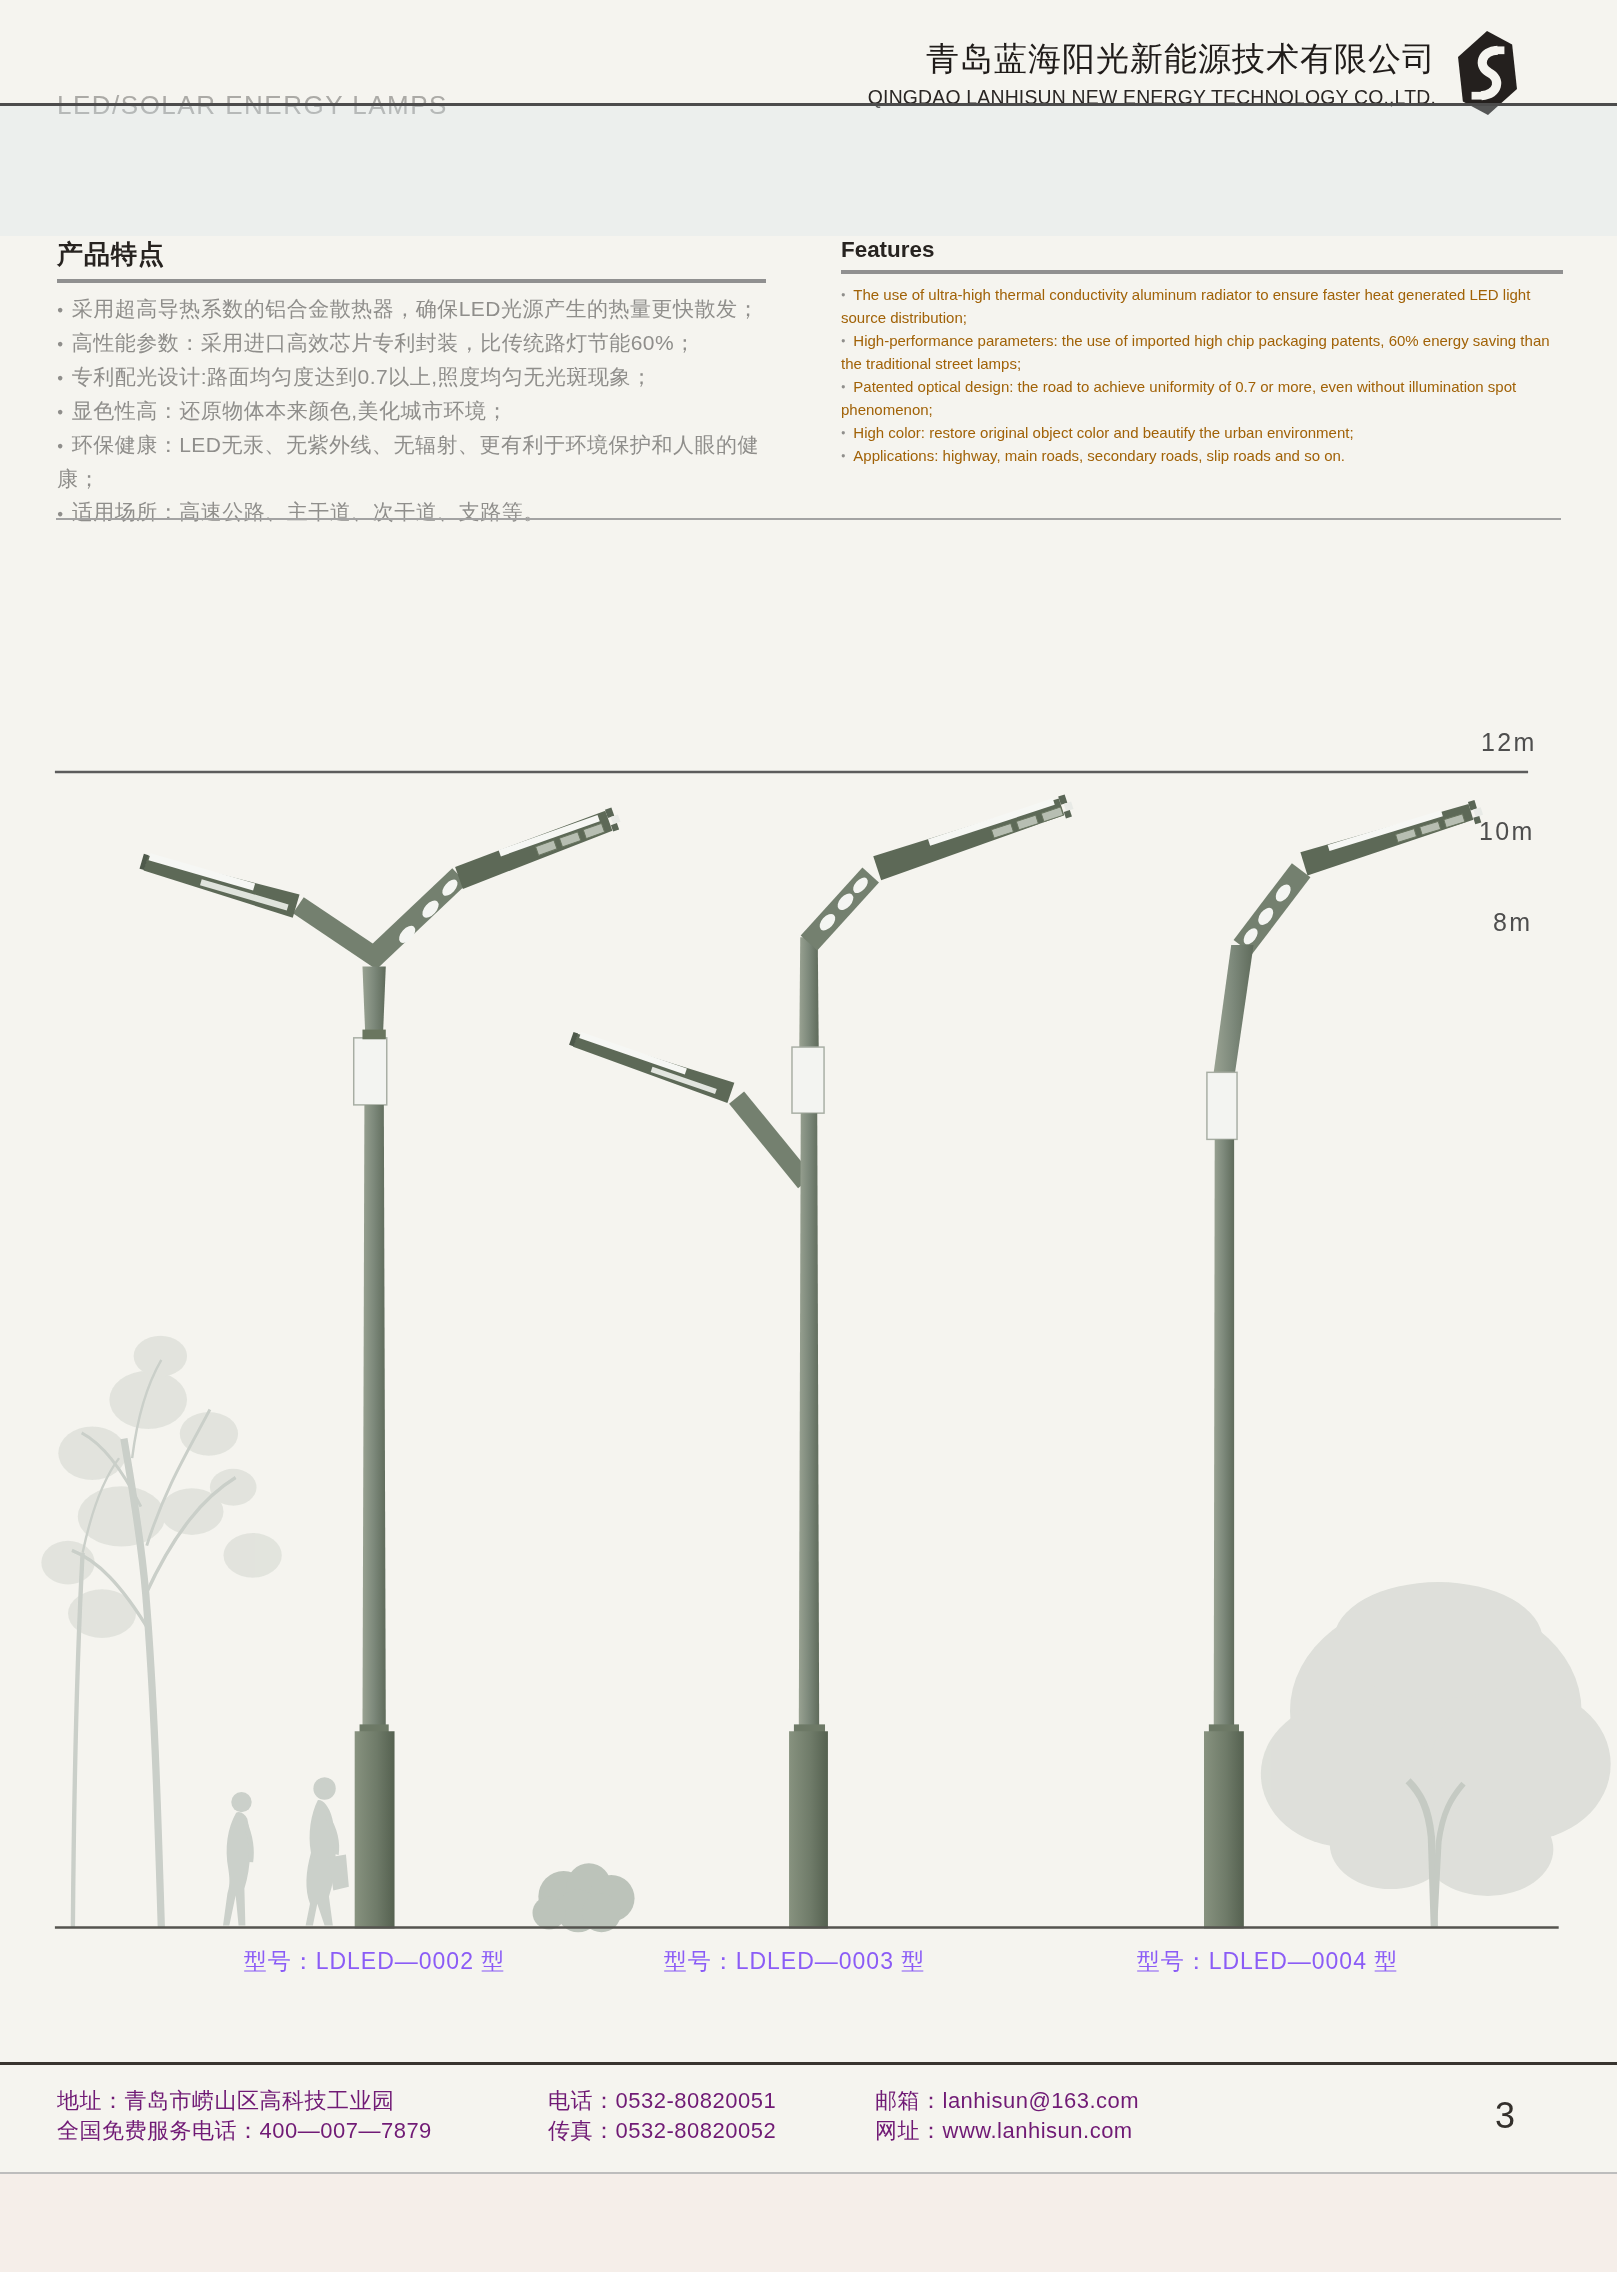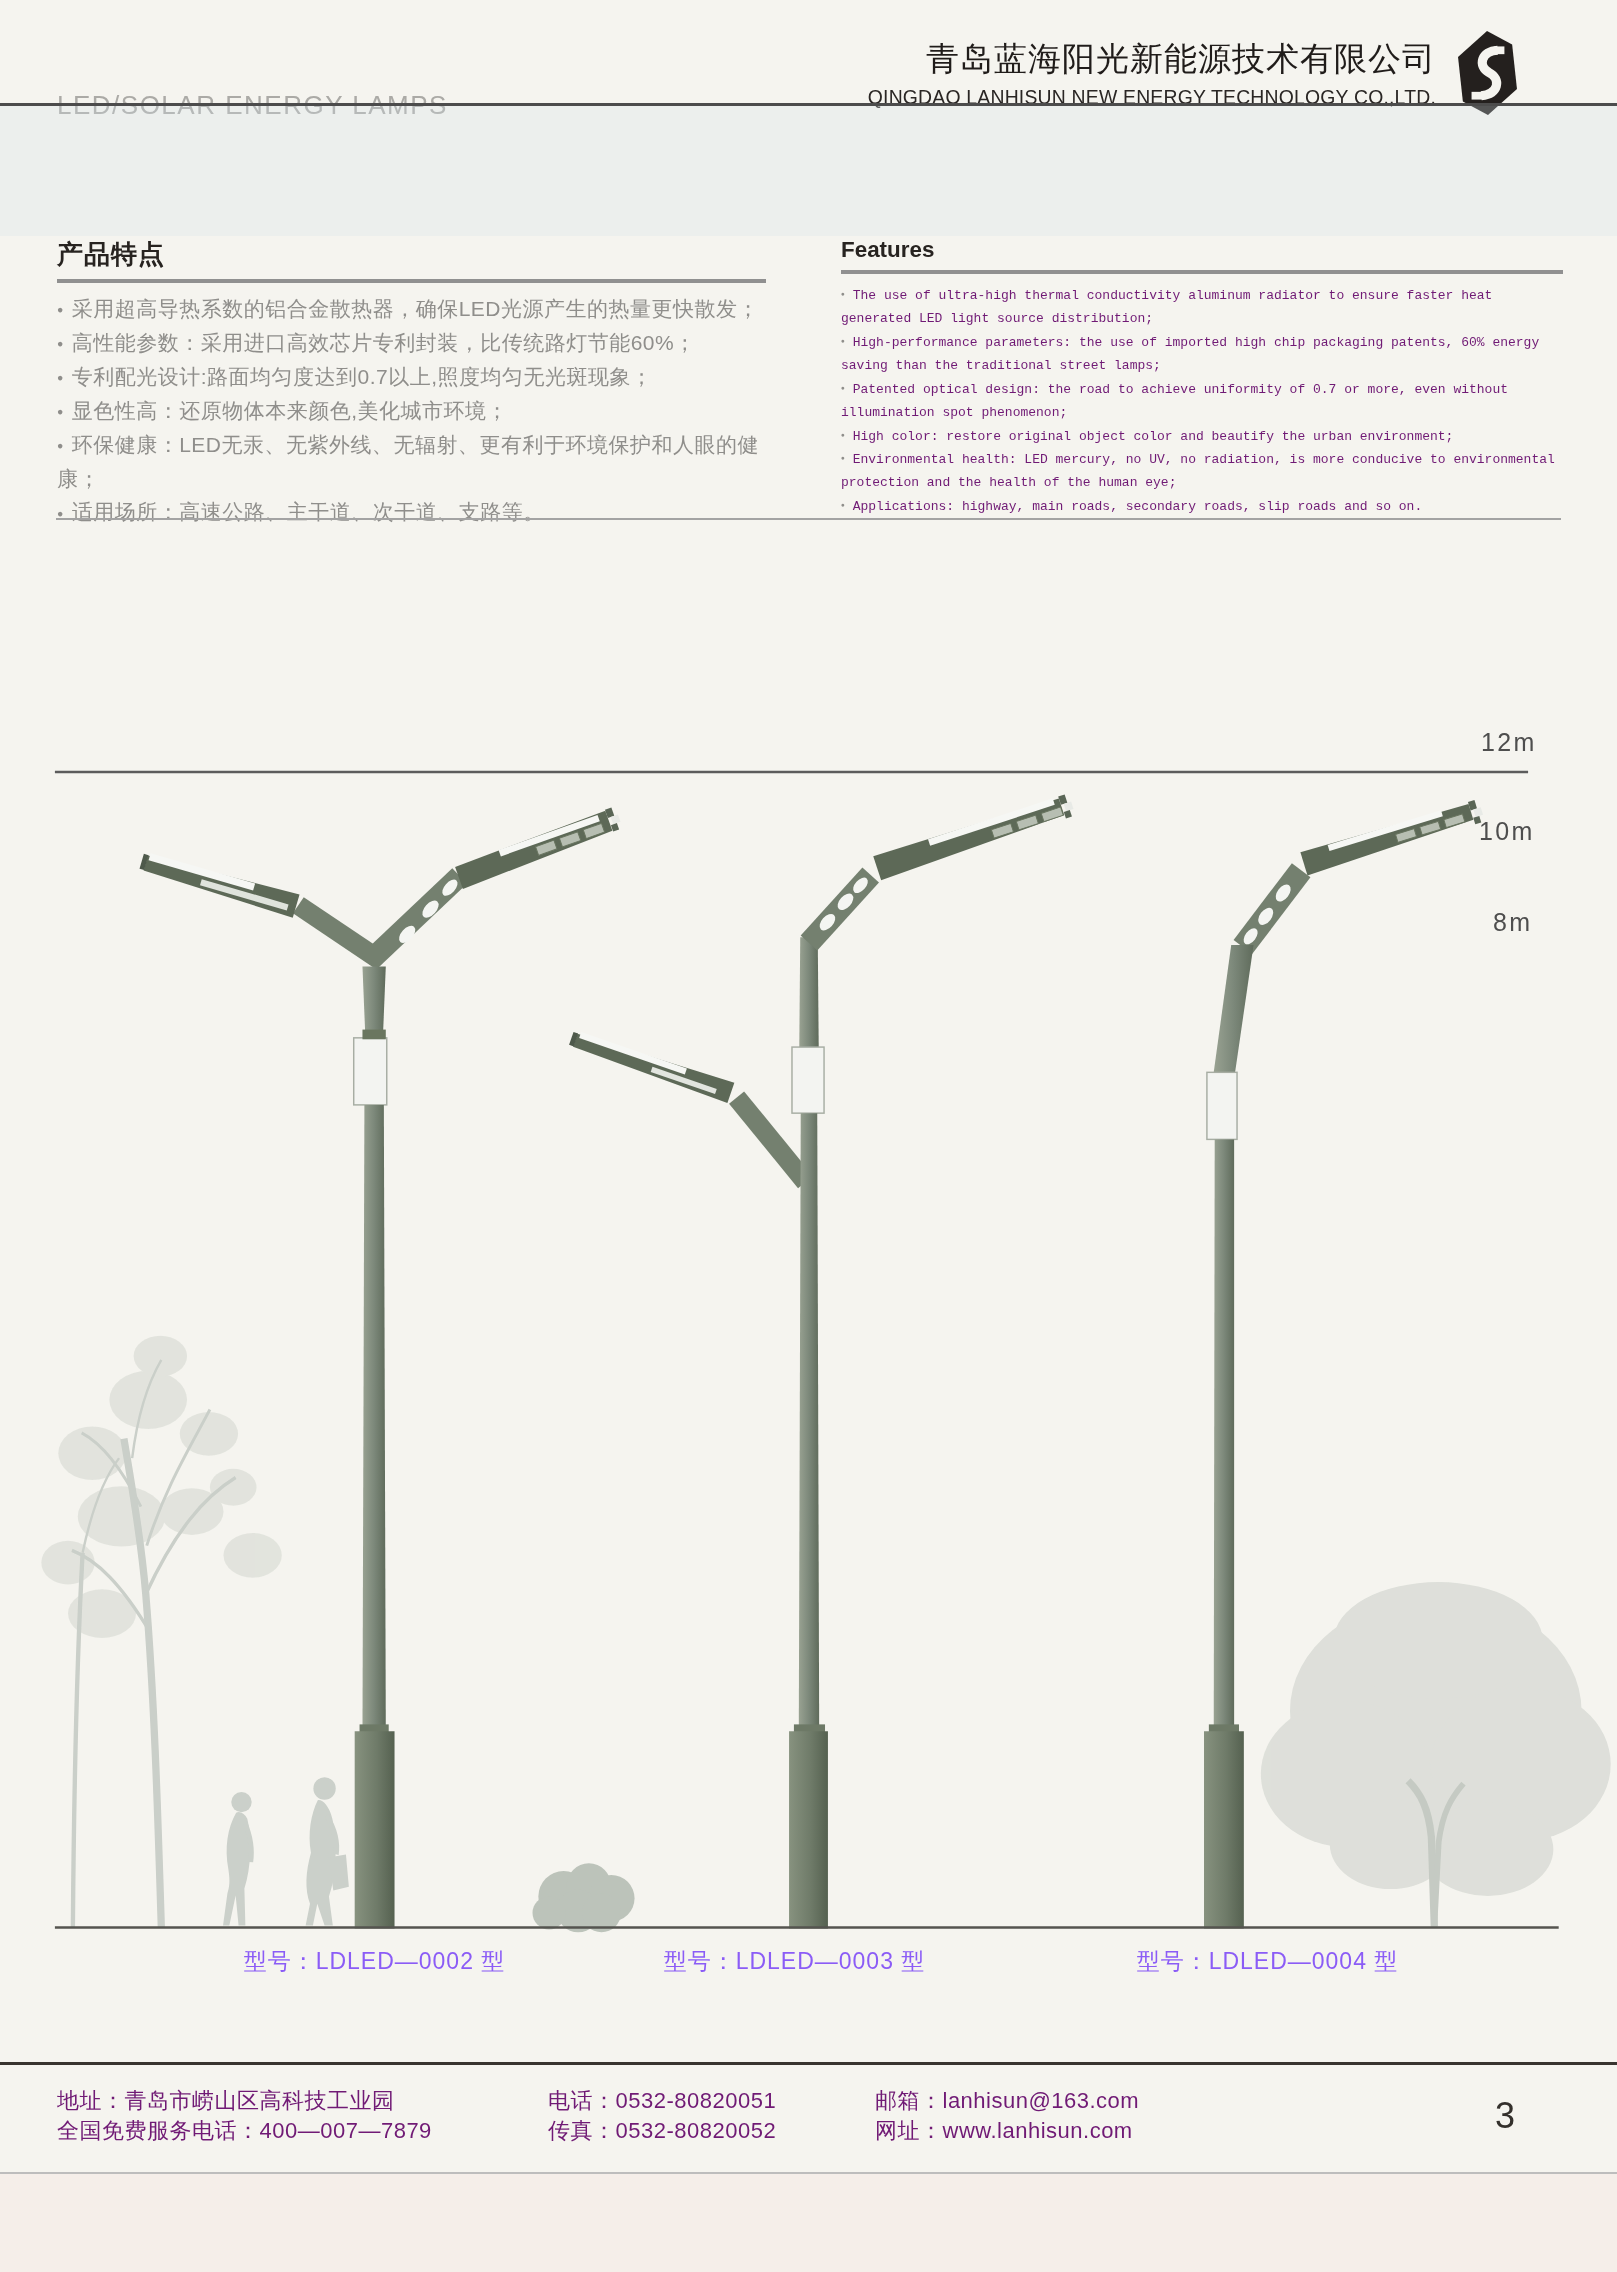--- a/index.html
+++ b/index.html
@@ -30,21 +30,21 @@
   .feat-cn { left:57px; width:709px; }
   .feat-en { left:841px; width:722px; }
   .feat-title-cn { font-size:26px; font-weight:bold; color:#272320; letter-spacing:1px; }
   .feat-title-en { font-size:22.4px; font-weight:bold; color:#272320; }
   .feat-rule { height:4.4px; background:#909090; margin-top:6.8px; }
   ul.feat-list { list-style:none; margin-top:8.7px; }
   .feat-cn ul.feat-list li {
     font-size:21px; line-height:33px; color:#8f8e8b; letter-spacing:0.5px;
   }
   .feat-en ul.feat-list li {
-    font-size:13px; line-height:23px; color:#701a75;font-family:Liberation Mono, monospace;
+    font-size:15px; line-height:23px; color:#a16207;
   }
   ul.feat-list li::before {
     content:"●"; font-size:.5em; vertical-align:2.9px; margin-right:7.8px; color:#8f8e8b;
   }
   .section-rule { left:56px; top:518px; width:1505px; height:2.4px; background:#a3a3a3; }
 
   
   .scene-svg { left:0; top:671px; width:1617px; height:1273px; }
   .height-label {
     font-size:25px; color:#4e4e4e; letter-spacing:2.4px; font-weight:400;
@@ -101,21 +101,20 @@
 </div>
 
 <div class="feat-col feat-en">
   <div class="feat-title-en">Features</div>
   <div class="feat-rule"></div>
   <ul class="feat-list">
     <li>The use of ultra-high thermal conductivity aluminum radiator to ensure faster heat generated LED light source distribution;</li>
     <li>High-performance parameters: the use of imported high chip packaging patents, 60% energy saving than the traditional street lamps;</li>
     <li>Patented optical design: the road to achieve uniformity of 0.7 or more, even without illumination spot phenomenon;</li>
     <li>High color: restore original object color and beautify the urban environment;</li>
-    <li>Environmental health: LED mercury, no UV, no radiation, is more conducive to environmental protection and the health of the human eye;</li>
     <li>Applications: highway, main roads, secondary roads, slip roads and so on.</li>
   </ul>
 </div>
 
 <div class="abs section-rule"></div>
 
 <svg class="abs scene-svg" viewBox="0 1380 3328 2620">
   <defs>
     <linearGradient id="gpole" x1="0" y1="0" x2="1" y2="0">
       <stop offset="0" stop-color="#99a292"></stop>

